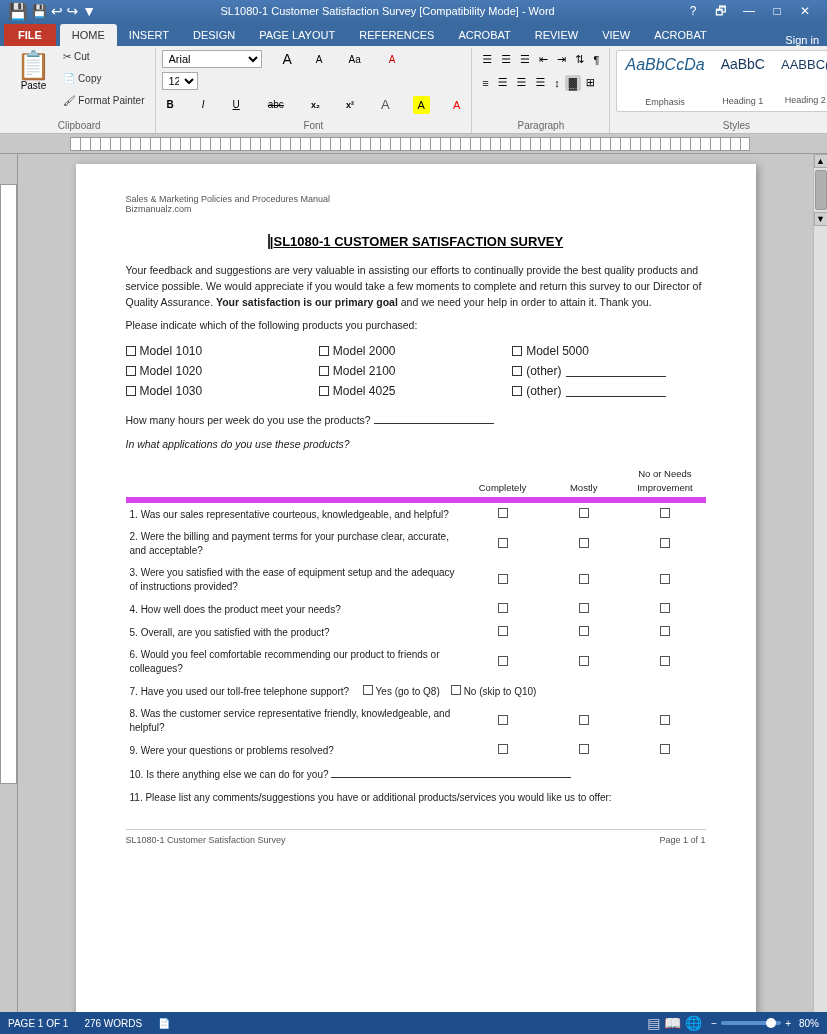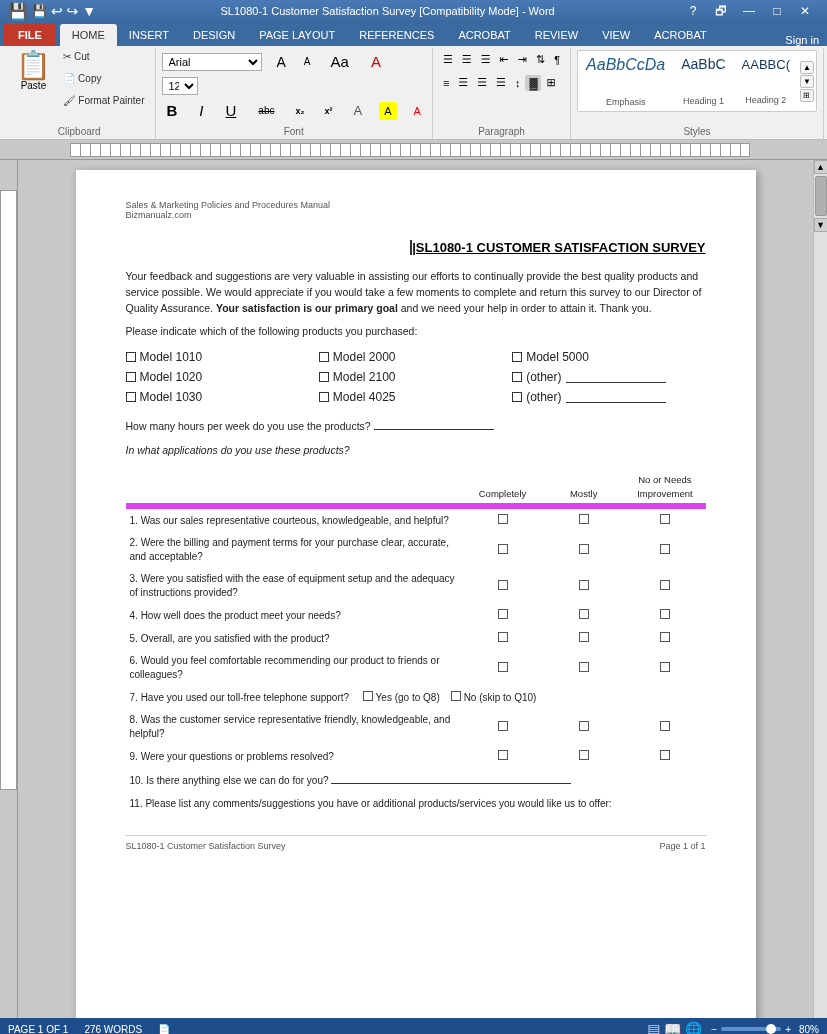--- a/index.html
+++ b/index.html
@@ -83,30 +83,30 @@
     .paste-btn {
       display: flex; flex-direction: column; align-items: center;
       cursor: pointer; padding: 2px 6px; border-radius: 3px;
       font-size: 10px; min-width: 44px;
     }
     .paste-icon { font-size: 28px; line-height: 1; }
     .clipboard-sub { display: flex; flex-direction: column; gap: 9px; justify-content: center; }
     .clipboard-sub-btn { font-size: 10px; padding: 1px 4px; cursor: pointer; border-radius: 2px; color: #333; }
 
     
-    .font-row { display: flex; align-items: center; gap: 12px; margin-bottom: 2px; }
+    .font-row { display: flex; align-items: center; gap: 18px; margin-bottom: 2px; }
     .font-select {
       border: 1px solid #aaa; background: white; font-size: 11px;
       padding: 1px 2px; width: 100px; cursor: pointer;
     }
     .font-size-select {
       border: 1px solid #aaa; background: white; font-size: 11px;
       padding: 1px 2px; width: 36px; cursor: pointer;
     }
-    .font-btn { padding: 2px 4px; border: 1px solid transparent; border-radius: 2px; cursor: pointer; font-size: 15px; }
+    .font-btn { padding: 2px 4px; border: 1px solid transparent; border-radius: 2px; cursor: pointer; font-size: 10px; }
     .font-btn-B { font-weight: bold; }
     .font-btn-I { font-style: italic; }
     .font-btn-U { text-decoration: underline; }
     .small-btn { font-size: 9px; padding: 1px 3px; border: 1px solid transparent; border-radius: 2px; cursor: pointer; font-weight: bold; }
     .font-grow-btn { font-size: 14px; padding: 0 2px; cursor: pointer; border: 1px solid transparent; border-radius: 2px; }
 
     
     .para-row { display: flex; align-items: center; gap: 1px; margin-bottom: 2px; }
     .para-btn { padding: 2px 3px; border: 1px solid transparent; border-radius: 2px; cursor: pointer; font-size: 11px; }
 
@@ -210,21 +210,21 @@
       display: flex;
       justify-content: space-between;
       font-size: 9px;
       color: #555;
       margin-bottom: 16px;
       padding-bottom: 4px;
       flex-direction: column;
     }
 
     .doc-title {
-      text-align: right;
+      text-align: center;
       font-size: 13px;
       font-weight: bold;
       margin-bottom: 14px;
       text-decoration: underline;
     }
 
     .doc-body { font-size: 10.5px; line-height: 1.5; color: #222; }
     .doc-body p { margin-bottom: 8px; }
     .bold-text { font-weight: bold; }
 

